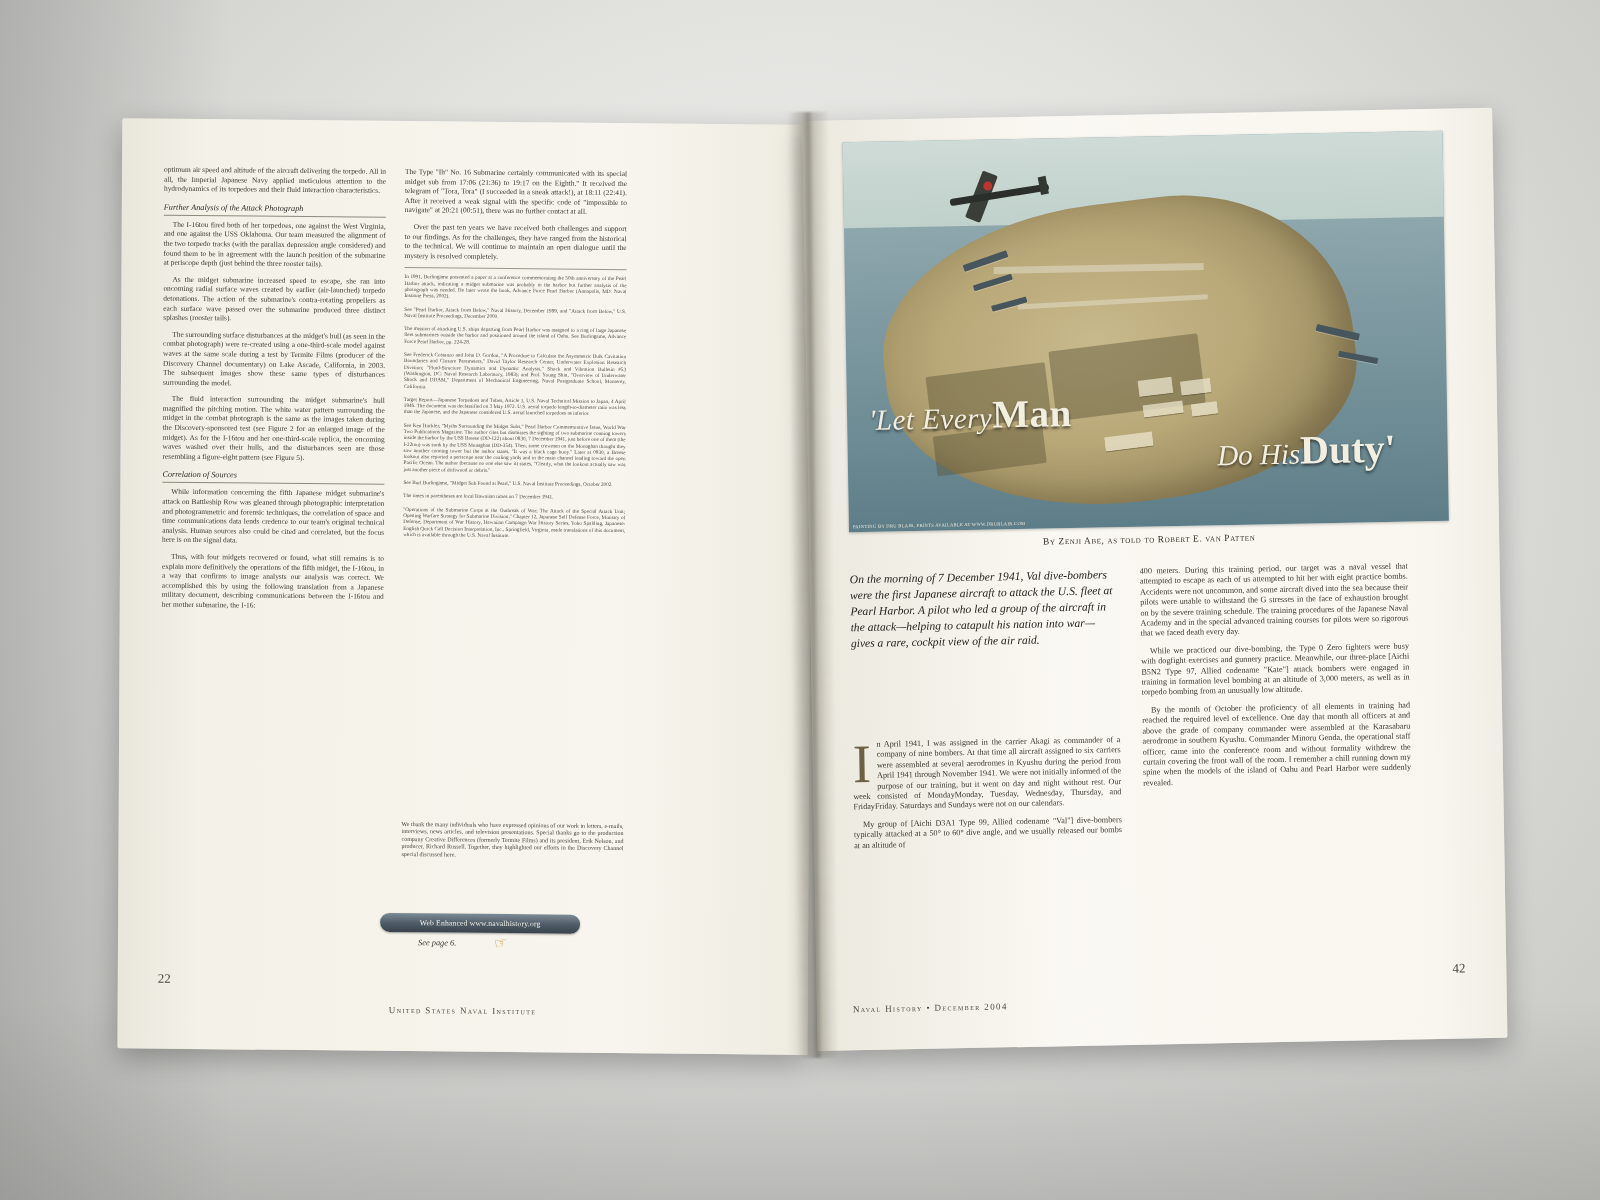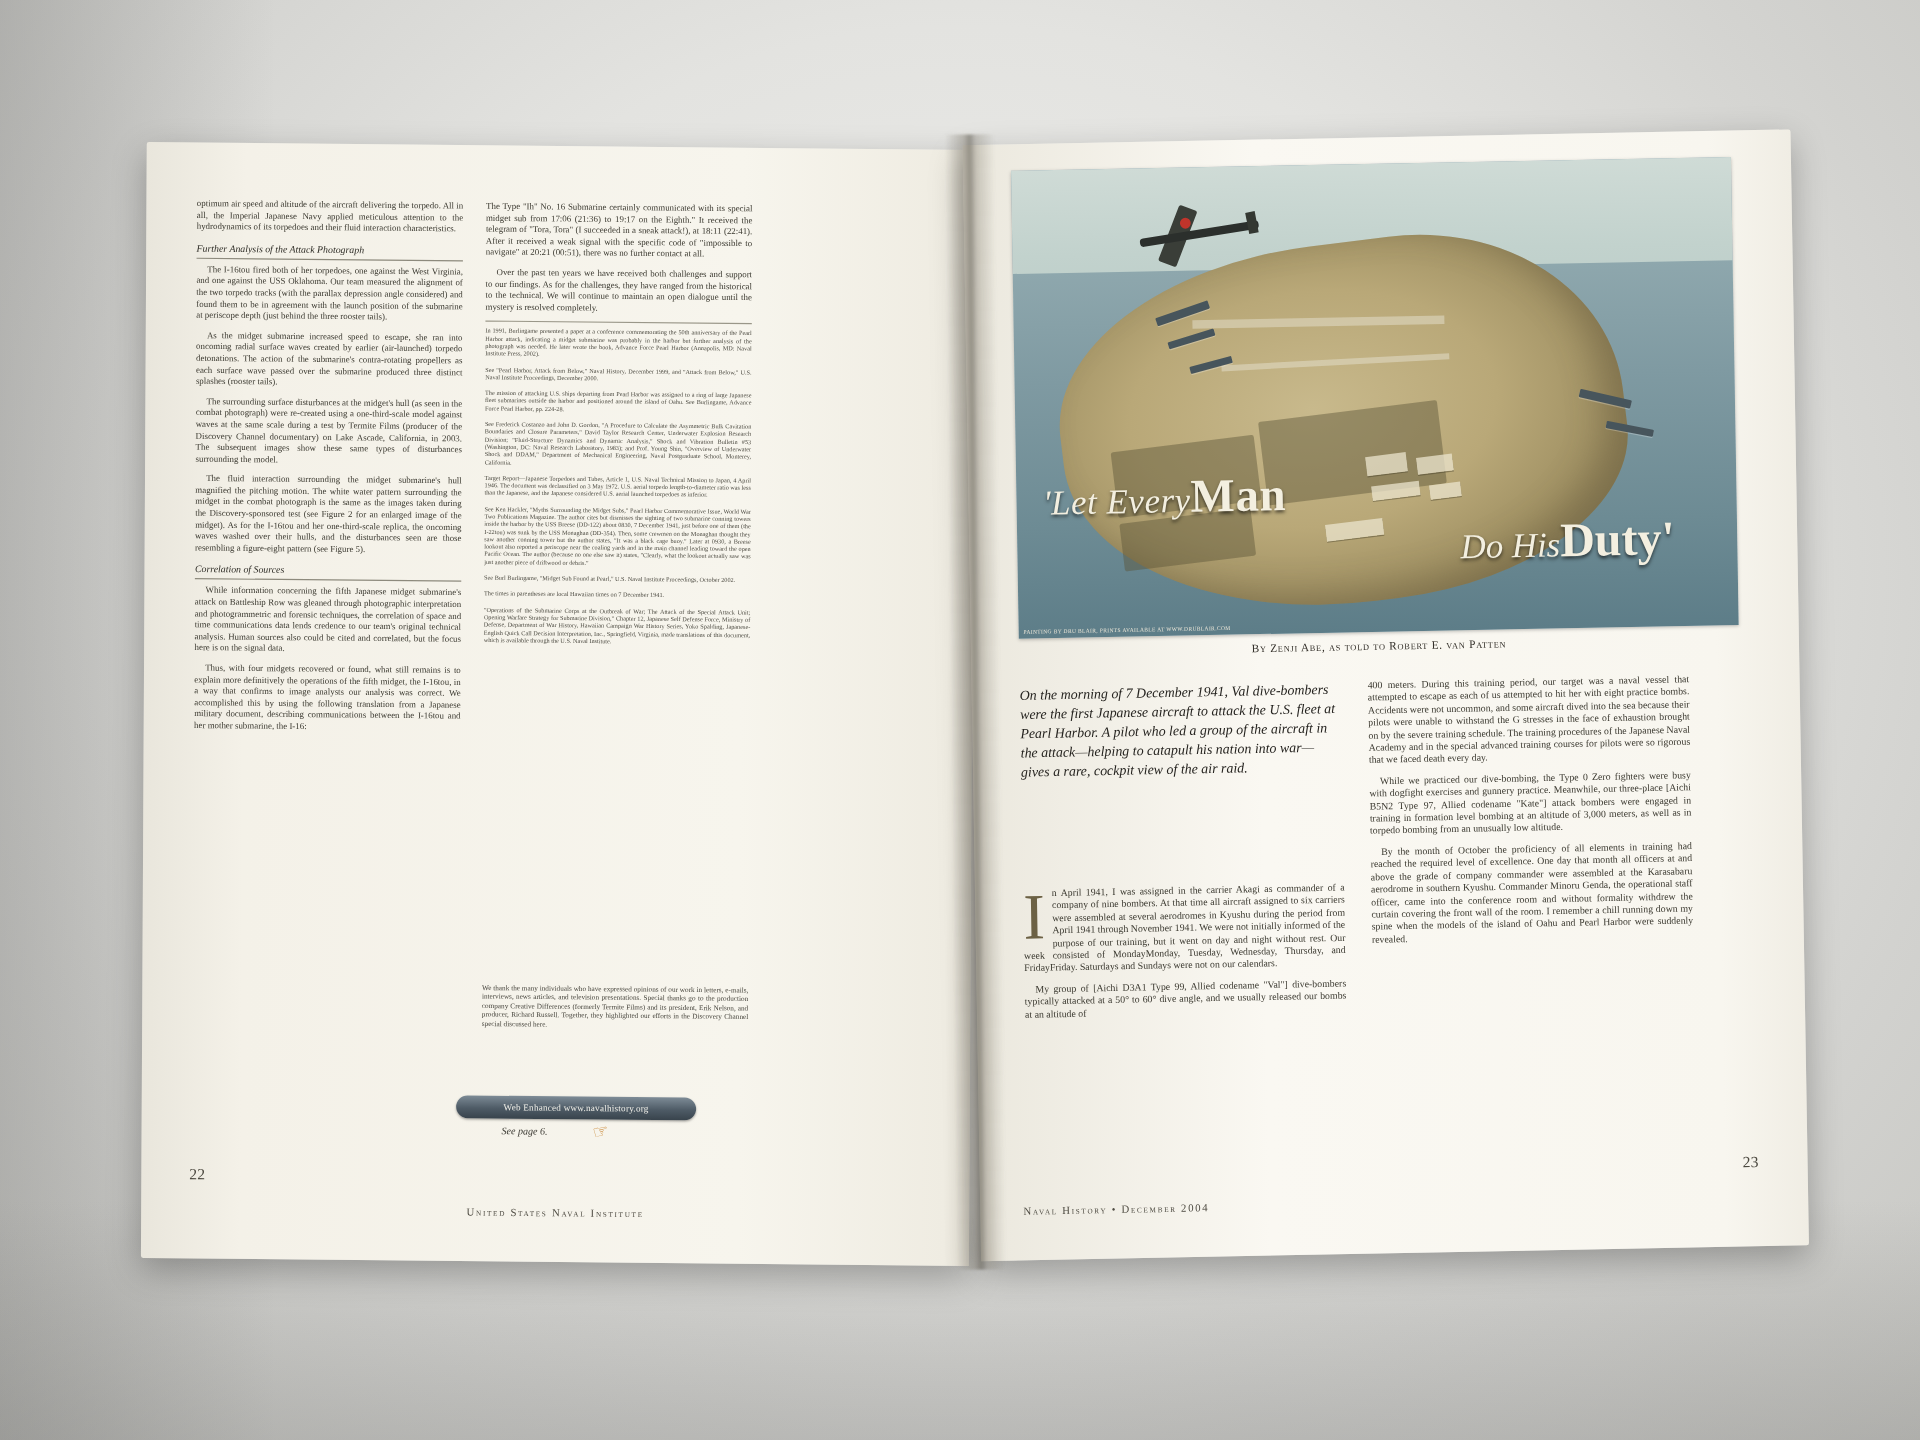--- a/index.html
+++ b/index.html
@@ -373,18 +373,18 @@
         <p class="para indent" style="font-size:8.2px; line-height:10.4px;">My group of [Aichi D3A1 Type 99, Allied codename "Val"] dive-bombers typically attacked at a 50° to 60° dive angle, and we usually released our bombs at an altitude of</p>
       </div>
 
       <div class="col" style="left:330px; top:452px; width:268px;">
         <p class="para" style="font-size:8.2px; line-height:10.4px;">400 meters. During this training period, our target was a naval vessel that attempted to escape as each of us attempted to hit her with eight practice bombs. Accidents were not uncommon, and some aircraft dived into the sea because their pilots were unable to withstand the G stresses in the face of exhaustion brought on by the severe training schedule. The training procedures of the Japanese Naval Academy and in the special advanced training courses for pilots were so rigorous that we faced death every day.</p>
         <p class="para indent" style="font-size:8.2px; line-height:10.4px;">While we practiced our dive-bombing, the Type 0 Zero fighters were busy with dogfight exercises and gunnery practice. Meanwhile, our three-place [Aichi B5N2 Type 97, Allied codename "Kate"] attack bombers were engaged in training in formation level bombing at an altitude of 3,000 meters, as well as in torpedo bombing from an unusually low altitude.</p>
         <p class="para indent" style="font-size:8.2px; line-height:10.4px;">By the month of October the proficiency of all elements in training had reached the required level of excellence. One day that month all officers at and above the grade of company commander were assembled at the Karasabaru aerodrome in southern Kyushu. Commander Minoru Genda, the operational staff officer, came into the conference room and without formality withdrew the curtain covering the front wall of the room. I remember a chill running down my spine when the models of the island of Oahu and Pearl Harbor were suddenly revealed.</p>
       </div>
 
       <div class="footer-center" style="left:36px; top:884px; width:300px; text-align:left;">Naval History • December 2004</div>
-      <div class="folio folio-num" style="left:636px; top:852px;">23</div>
+      <div class="folio folio-num" style="left:636px; top:852px;">42</div>
     </div>
 
     <div class="gutter"></div>
   </div>
 </div>
 
 </body></html>

